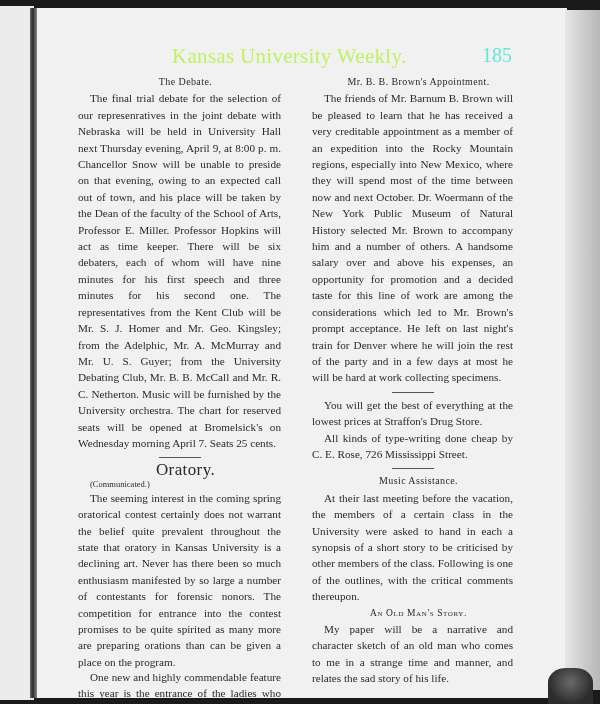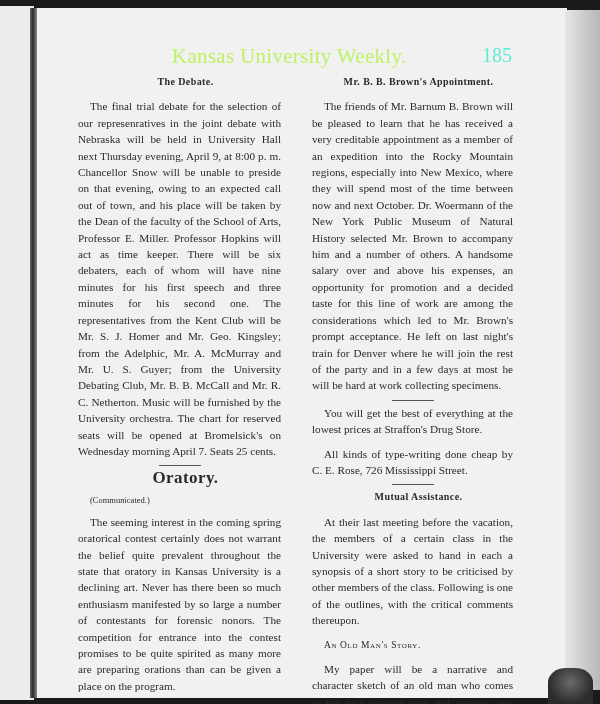--- a/index.html
+++ b/index.html
@@ -38,29 +38,29 @@
     }
     .header-page {
       position:absolute; right:50px; top:0; font-size:20px; color:#5eead4;
     }
     .col {
       position:absolute; top:74px; font-size:11.2px; line-height:16.4px; text-align:justify;
     }
     .col-left { left:78px; width:203px; }
     .col-right { left:312px; width:201px; }
     .col p { margin:0; text-indent:12px; }
-    .col p + p { margin-top:8px; }
+    .col p + p { margin-top:0; }
     .sec-title {
-      text-align:center; font-weight:bold; font-size:10px; letter-spacing:0.4px;
+      text-align:center; font-weight:normal; font-size:10px; letter-spacing:0.4px;
       margin:0 0 1px 0; text-indent:0;
     }
     .sec-sub { text-align:left; font-size:8.5px; margin:0; line-height:11px; }
     .rule { width:42px; height:1px; background:#555; margin:6px auto 4px auto; }
     .smallcaps {
-      text-align:left; font-variant:small-caps; font-size:9.5px; letter-spacing:0.6px;
+      text-align:center; font-variant:small-caps; font-size:9.5px; letter-spacing:0.6px;
       margin:2px 0 2px 0; text-indent:0;
     }
     .tight { line-height:15.5px; }
   </style>
 </head>
 <body>
 
 <div class="left-page"></div>
 <div class="gutter"></div>
 <div class="page"></div>
@@ -91,19 +91,19 @@
     <p class="sec-title">Mr. B. B. Brown's Appointment.</p>
     <p>The friends of Mr. Barnum B. Brown will be pleased to learn that he has received a very creditable appointment as a member of an expedition into the Rocky Mountain regions, especially into New Mexico, where they will spend most of the time between now and next October. Dr. Woermann of the New York Public Museum of Natural History selected Mr. Brown to accompany him and a number of others. A handsome salary over and above his expenses, an opportunity for promotion and a decided taste for this line of work are among the considerations which led to Mr. Brown's prompt acceptance. He left on last night's train for Denver where he will join the rest of the party and in a few days at most he will be hard at work collecting specimens.</p>
   </section>
   <div class="rule"></div>
   <section>
     <p>You will get the best of everything at the lowest prices at Straffon's Drug Store.</p>
     <p>All kinds of type-writing done cheap by C. E. Rose, 726 Mississippi Street.</p>
   </section>
   <div class="rule"></div>
   <section>
-    <p class="sec-title">Mutual Assistance.</p>
+    <p class="sec-title">Music Assistance.</p>
     <p>At their last meeting before the vacation, the members of a certain class in the University were asked to hand in each a synopsis of a short story to be criticised by other members of the class. Following is one of the outlines, with the critical comments thereupon.</p>
     <p class="smallcaps">An Old Man's Story.</p>
     <p>My paper will be a narrative and character sketch of an old man who comes to me in a strange time and manner, and relates the sad story of his life.</p>
 
   </section>
 </div>
 
 </body></html>

